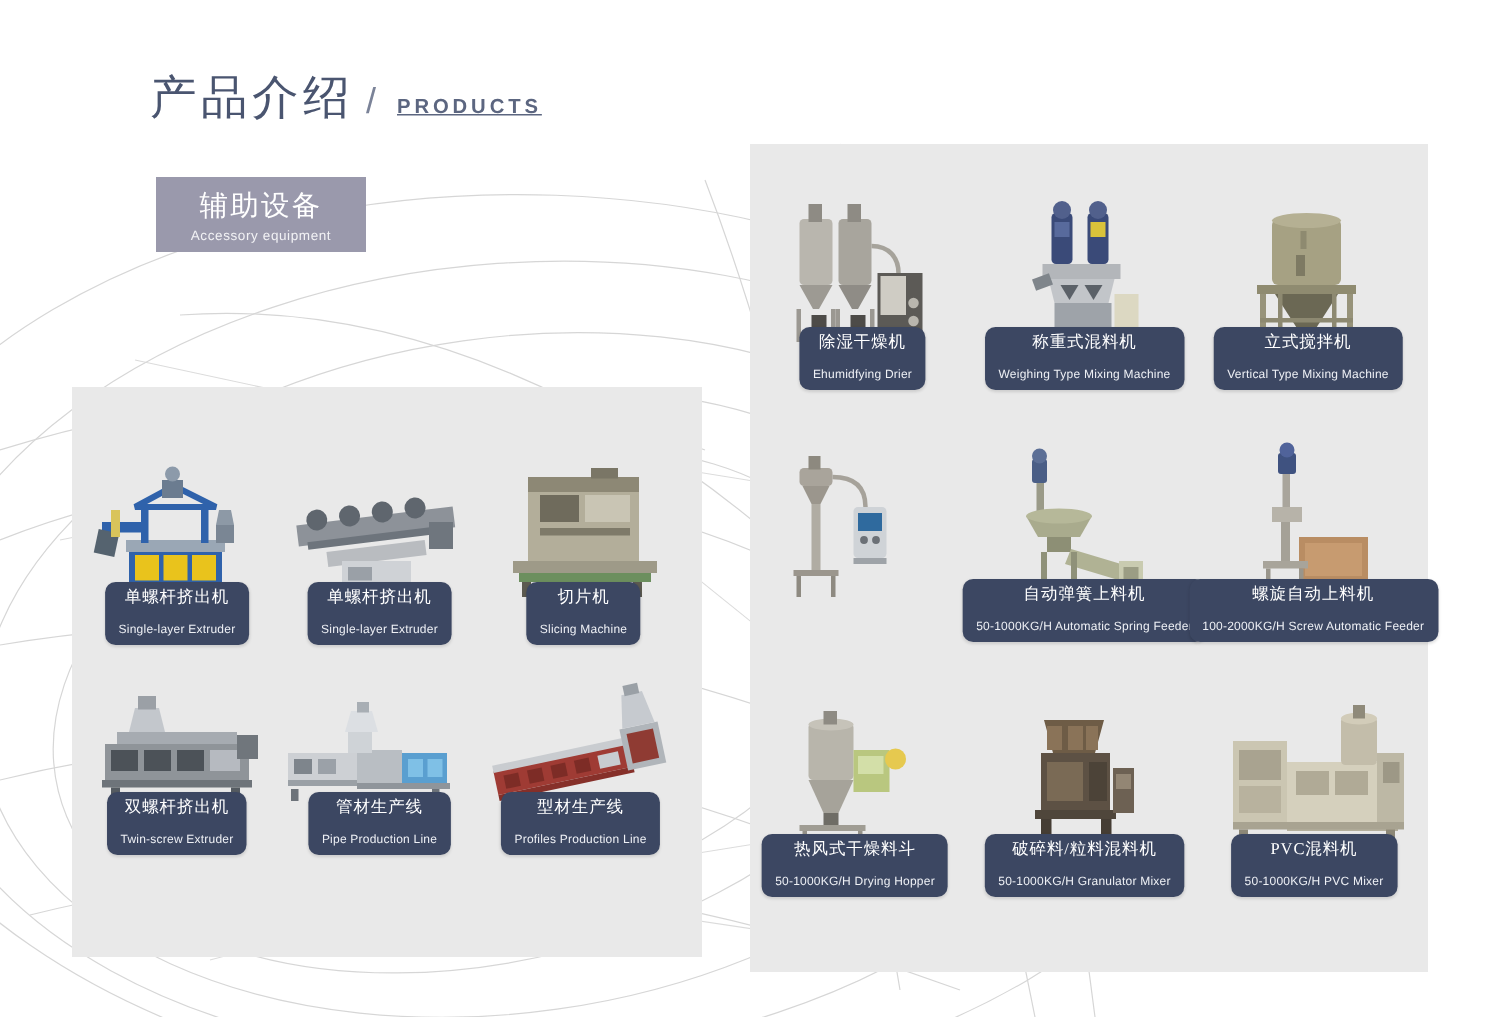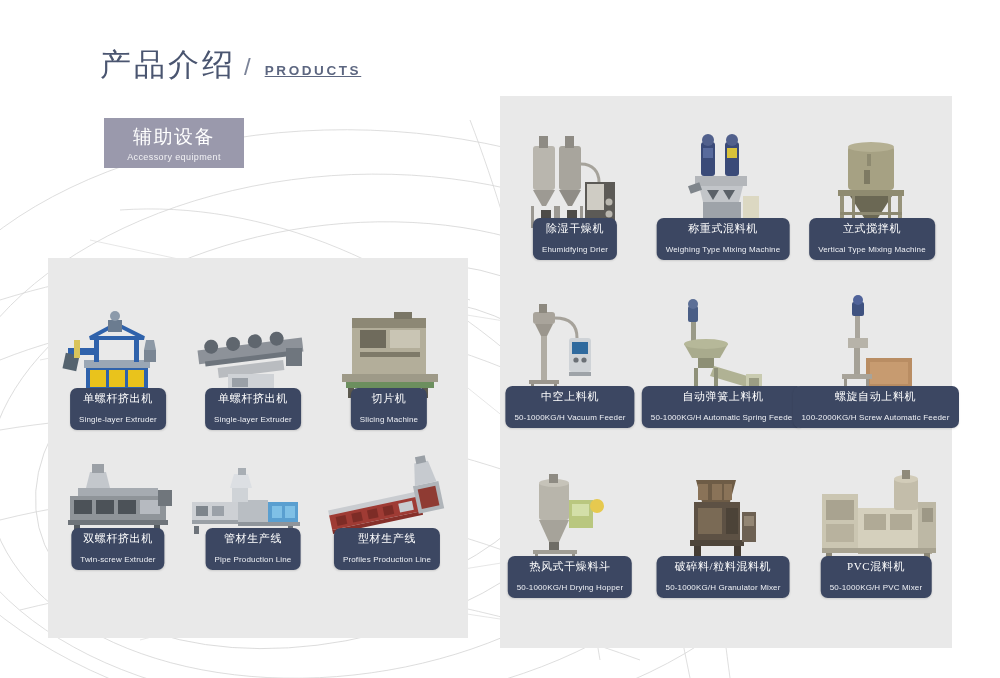--- a/index.html
+++ b/index.html
@@ -385,24 +385,20 @@
           <rect x="67" y="50" width="16" height="12" fill="#2f6a9e"></rect>
           <circle cx="71" cy="68" r="2.6" fill="#6b7076"></circle>
           <circle cx="79" cy="68" r="2.6" fill="#6b7076"></circle>
           <rect x="64" y="80" width="22" height="4" fill="#9ea3a8"></rect>
           <rect x="24" y="88" width="30" height="4" fill="#9b968d"></rect>
           <rect x="26" y="92" width="3" height="14" fill="#8e8a81"></rect>
           <rect x="49" y="92" width="3" height="14" fill="#8e8a81"></rect>
         </g>
       </svg>
     </div>
-    <div class="pill">
-      <span class="p-cn">中空上料机</span>
-      <span class="p-en">50-1000KG/H  Vacuum Feeder</span>
-    </div>
   </div>
 
   <div class="cell" style="left:658px; top:298px; width:130px; height:130px;">
     <div class="art">
       <svg width="130" height="110" viewBox="0 0 130 110">
         <g>
           <rect x="30" y="14" width="10" height="16" rx="2" fill="#4a5e86"></rect>
           <circle cx="35" cy="12" r="5" fill="#5c6f96"></circle>
           <rect x="33" y="30" width="5" height="22" fill="#9a9a88"></rect>
           <path d="M26,52 L70,52 L62,66 L34,66 Z" fill="#a9ab8d"></path>

